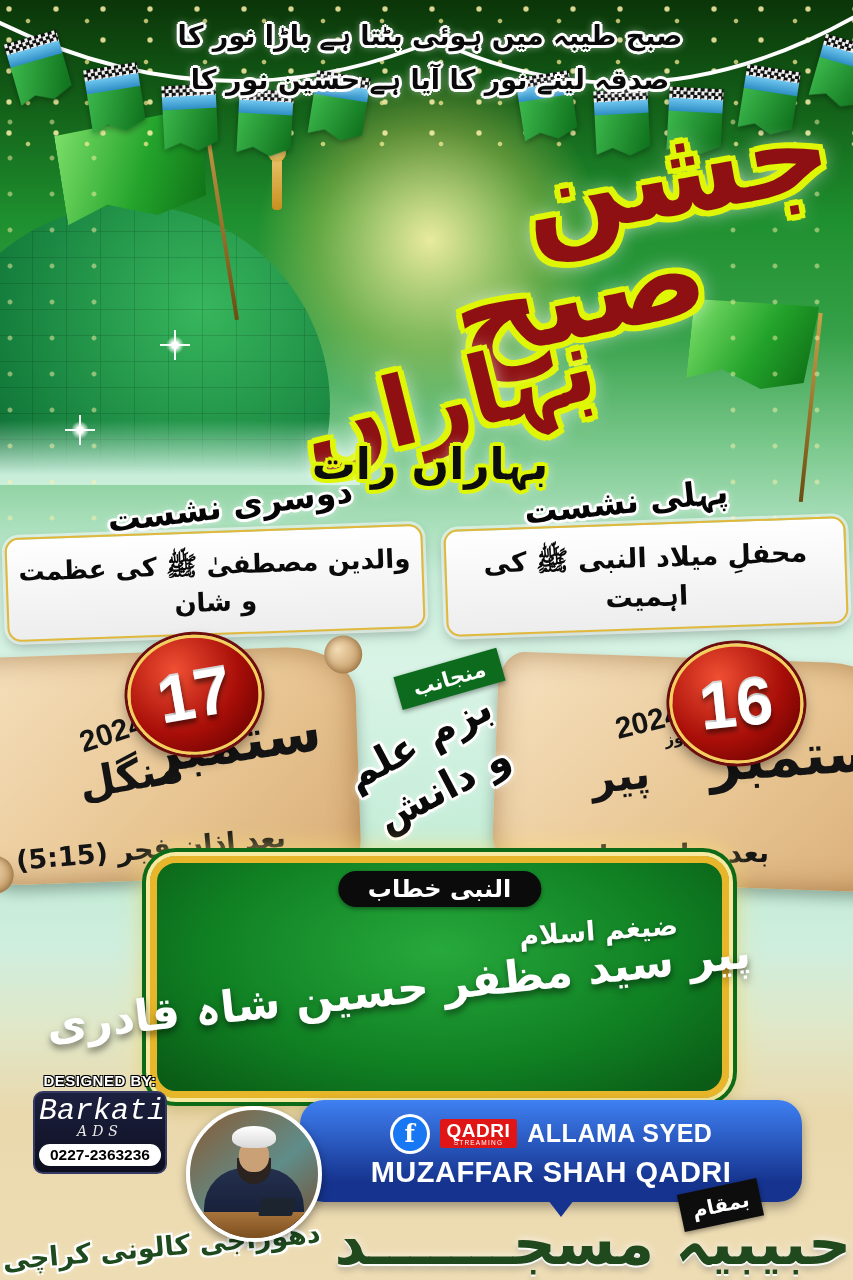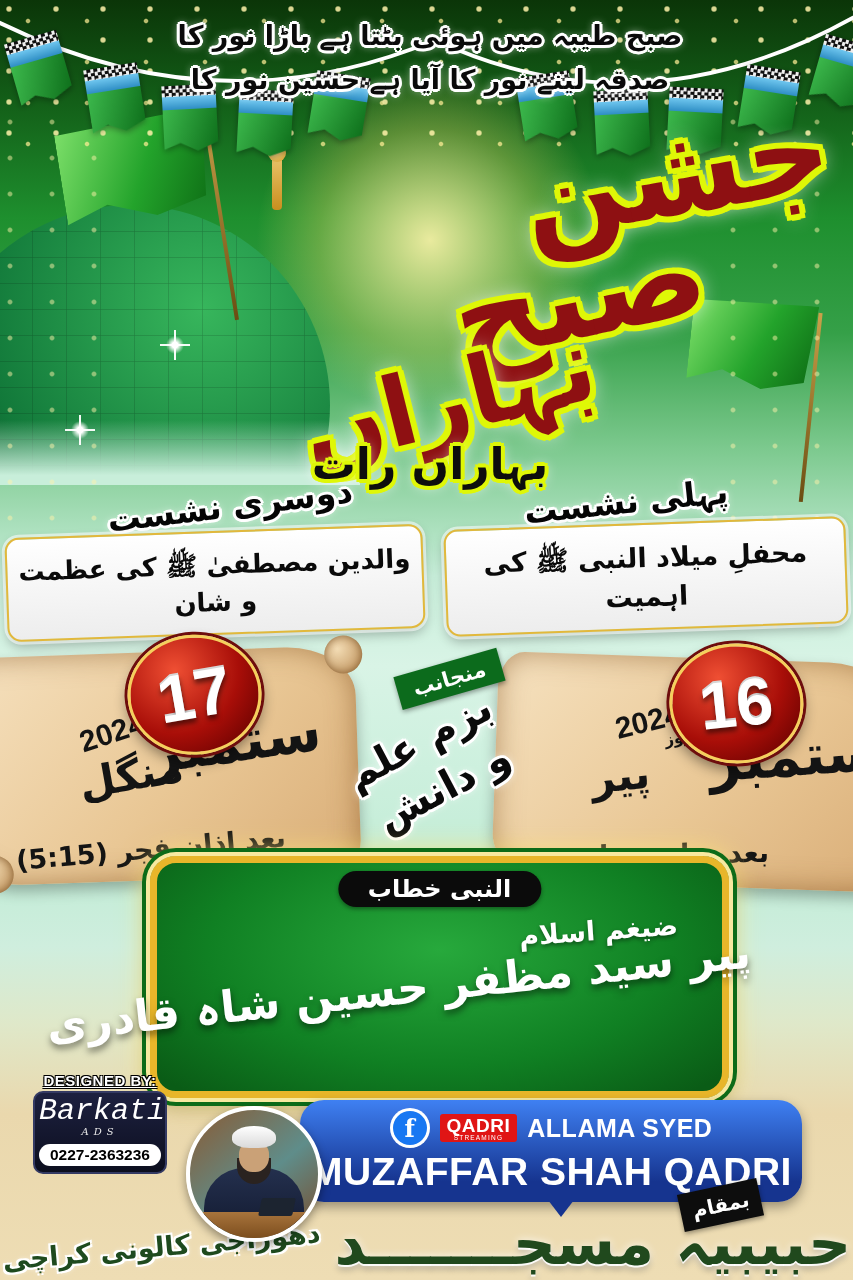--- a/index.html
+++ b/index.html
@@ -134,25 +134,25 @@
     box-shadow:0 2px 4px rgba(0,0,0,.4);}
   .honorific{position:absolute;top:52px;right:44px;color:#fff;font-size:27px;font-weight:bold;
     transform:rotate(-4deg);text-shadow:0 2px 4px rgba(0,0,0,.45);}
   .speaker-name{position:absolute;top:96px;left:-30px;right:-30px;text-align:center;color:#fff;
     font-size:44px;font-weight:bold;white-space:nowrap;transform:rotate(-6deg);
     text-shadow:0 4px 7px rgba(0,0,0,.5);}
   
   .designer{position:absolute;left:33px;top:1072px;width:134px;z-index:7;text-align:center;
     font-family:"Liberation Sans",sans-serif;}
   .designer-heading{color:#fff;font-weight:bold;font-size:15px;letter-spacing:.5px;
-    text-shadow:-1px -1px 0 #000,1px -1px 0 #000,-1px 1px 0 #000,1px 1px 0 #000;text-decoration:underline;}
+    text-shadow:-1px -1px 0 #000,1px -1px 0 #000,-1px 1px 0 #000,1px 1px 0 #000;}
   .designer-box{margin-top:2px;background:linear-gradient(#1d2140,#0c0e1e);border:2px solid #343a63;
     border-radius:10px;padding:5px 4px 6px;}
   .brand{font-family:Liberation Mono, monospace;font-style:italic;color:#fff;font-size:30px;line-height:26px;}
-  .brand-sub{font-family:"DejaVu Serif",serif;font-style:italic;color:#e9e9e9;font-size:10px;
+  .brand-sub{font-family:"DejaVu Serif",serif;font-style:italic;color:#e9e9e9;font-size:14px;
     letter-spacing:5px;line-height:15px;}
   .phone-pill{margin-top:5px;background:#fff;border-radius:999px;color:#000;font-weight:bold;
     font-size:15.5px;padding:2px 2px;}
   
   .photo{position:absolute;left:186px;top:1106px;width:128px;height:128px;border-radius:50%;z-index:8;
     border:4px solid #fff;overflow:hidden;background:linear-gradient(140deg,#8a5a33,#5f8d8a 55%,#7a4a2a);
     box-shadow:0 4px 10px rgba(0,0,0,.4);}
   .photo .robe{position:absolute;left:14px;top:58px;width:100px;height:60px;border-radius:40px 40px 0 0;
     background:linear-gradient(#24304e,#141c33);}
   .photo .face{position:absolute;left:49px;top:30px;width:30px;height:32px;border-radius:45%;
@@ -172,21 +172,21 @@
     justify-content:center;gap:2px;font-family:"Liberation Sans",sans-serif;}
   .live-row{display:flex;align-items:center;gap:10px;}
   .fb-icon{width:40px;height:40px;border-radius:50%;background:#fff;display:flex;align-items:center;
     justify-content:center;}
   .fb-inner{width:34px;height:34px;border-radius:50%;background:#1877f2;color:#fff;font-weight:bold;
     font-size:24px;display:flex;align-items:center;justify-content:center;font-family:"DejaVu Serif",serif;}
   .live-badge{background:#e01515;border-radius:3px;padding:2px 7px 1px;text-align:center;line-height:1;}
   .live-word{font-size:19px;font-weight:bold;letter-spacing:.5px;}
   .streaming-word{font-size:6.5px;letter-spacing:1.2px;}
   .live-name1{font-size:25px;font-weight:bold;letter-spacing:.5px;}
-  .live-name2{font-size:39px;font-weight:bold;letter-spacing:.5px;}
+  .live-name2{font-size:29px;font-weight:bold;letter-spacing:.5px;}
   .banner-tail{position:absolute;left:248px;bottom:-15px;width:0;height:0;
     border-left:13px solid transparent;border-right:13px solid transparent;border-top:17px solid #16348f;}
   
   .venue-label{position:absolute;right:92px;top:1186px;z-index:7;background:#0d0d0d;color:#fff;
     padding:7px 12px;font-size:20px;font-weight:bold;transform:rotate(-12deg);
     box-shadow:0 2px 5px rgba(0,0,0,.4);}
   .venue-row{position:absolute;left:0;right:0;bottom:2px;z-index:6;direction:rtl;display:flex;
     align-items:flex-end;justify-content:center;gap:14px;padding:0 8px;}
   .masjid-name{font-size:60px;font-weight:bold;color:#20491d;white-space:nowrap;
     text-shadow:0 2px 0 rgba(255,255,255,.9),0 0 8px rgba(255,255,255,.8),0 5px 6px rgba(0,0,0,.25);}

